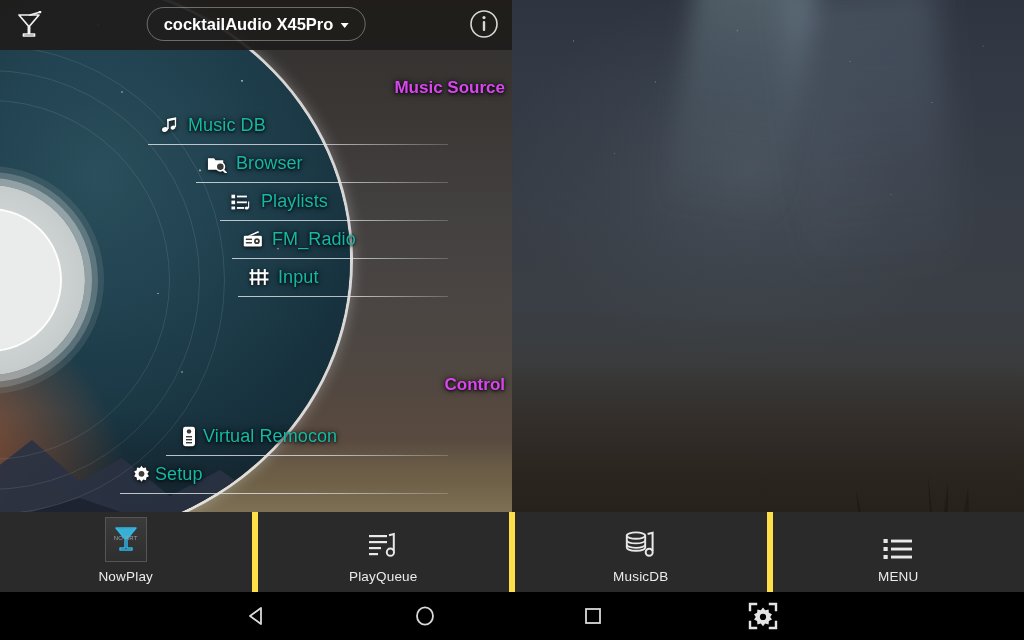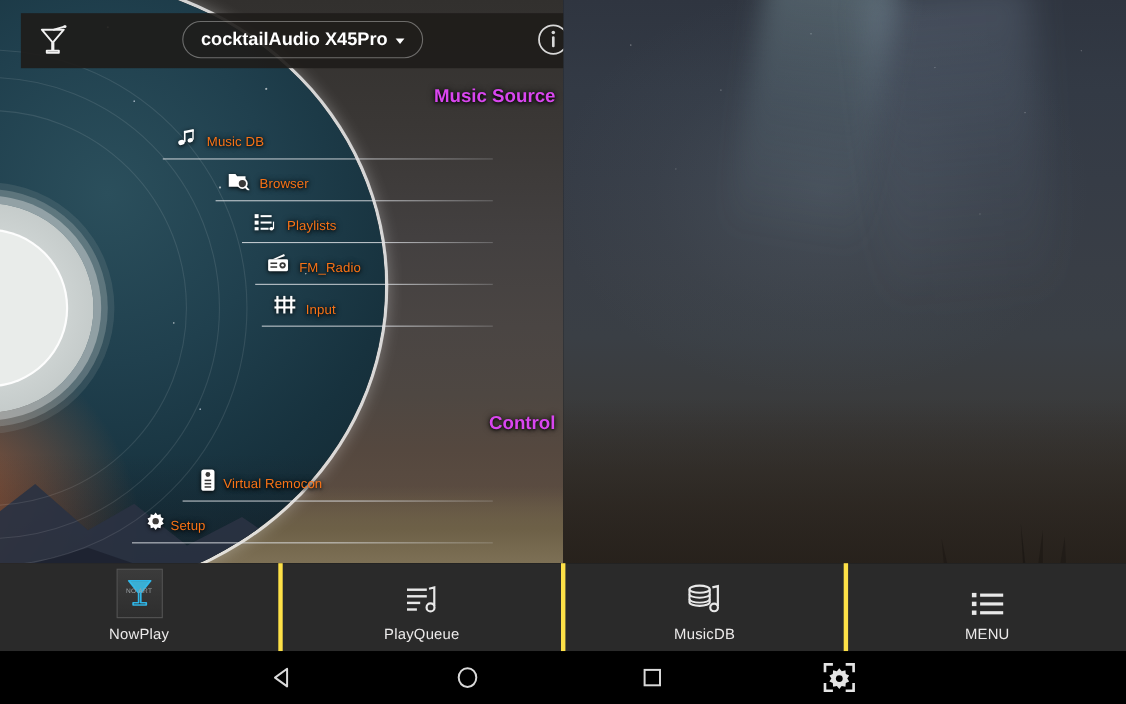--- a/index.html
+++ b/index.html
@@ -83,25 +83,24 @@
   }
   .hub-inner{
     position:absolute; left:168px; top:228px; width:144px; height:144px;
     border-radius:50%;
     background:#e9ecea;
     border:2px solid rgba(255,255,255,.9);
   }
 
   
   .lp-topbar{
-    position:absolute; left:0; top:12px; width:512px; height:50px;
+    position:absolute; left:0; top:0; width:512px; height:50px;
     background:rgba(30,28,26,.92);
     display:flex; align-items:center;
     z-index:6;
-    margin-left:19px;
   }
   .logo-glass{ margin-left:12px; width:34px; height:34px; display:flex; align-items:center; justify-content:center; }
   .device-pill{
     position:absolute; left:50%; top:7px; transform:translateX(-50%);
     height:34px; padding:0 16px;
     border:1px solid rgba(255,255,255,.35);
     border-radius:18px;
     display:flex; align-items:center; gap:7px;
     color:#fff; font-size:16.5px; font-weight:bold;
     white-space:nowrap;
@@ -115,21 +114,21 @@
   
   .menu-area{ position:absolute; left:0; top:50px; width:512px; height:462px; z-index:5; }
   .section-head{
     position:absolute; right:7px;
     color:#d946ef; font-size:17px; font-weight:bold;
     text-shadow:0 1px 3px rgba(0,0,0,.95), 0 0 7px rgba(0,0,0,.8);
   }
   .mrow{ position:absolute; left:0; width:512px; height:38px; }
   .mrow .mlabel{
     position:absolute; bottom:9px;
-    color:#f97316; font-size:12px; letter-spacing:.1px;
+    color:#14b8a6; font-size:18px; letter-spacing:.1px;
     text-shadow:0 1px 3px rgba(0,0,0,.95), 0 0 6px rgba(0,0,0,.85);
     white-space:nowrap;
   }
   .mrow .micon{
     position:absolute; bottom:10px; width:20px; height:20px;
     display:flex; align-items:center; justify-content:center;
     filter:drop-shadow(0 1px 2px rgba(0,0,0,.9));
   }
   .mrow .mline{
     position:absolute; bottom:0; height:1px;
@@ -191,21 +190,21 @@
 
   
   .tabbar{
     position:absolute; left:0; top:512px; width:1024px; height:80px;
     background:#2a2a2a;
     display:flex;
   }
   .tab{
     flex:1; height:80px; position:relative;
     display:flex; flex-direction:column; align-items:center; justify-content:center;
-    border-right:4px solid #fde047;
+    border-right:6px solid #fde047;
   }
   .tab:last-child{ border-right:none; }
   .tab .ticon{ height:42px; display:flex; align-items:flex-end; justify-content:center; }
   .tab .tlabel{ color:#eceaea; font-size:13.5px; margin-top:7px; letter-spacing:.2px; }
   .noart{
     width:42px; height:45px;
     background:linear-gradient(to bottom,#3b3b3b,#2e2e2e);
     border:1px solid #555;
     display:flex; align-items:center; justify-content:center;
     position:relative;

